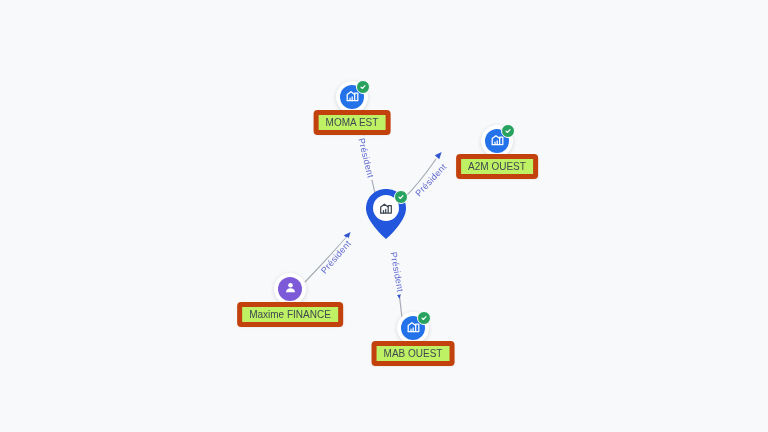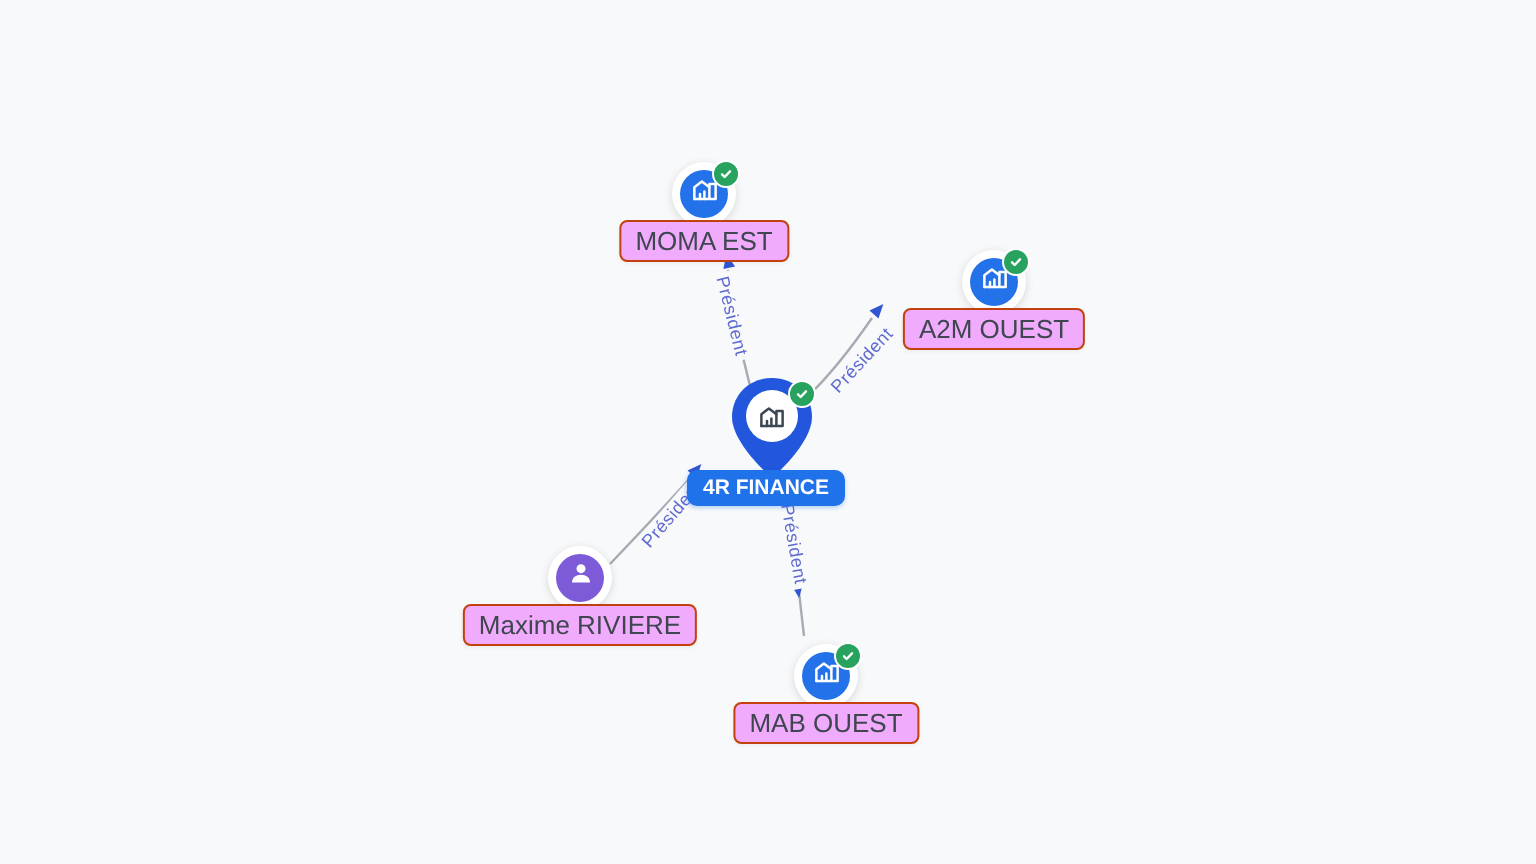--- a/index.html
+++ b/index.html
@@ -34,22 +34,22 @@
   }
   .inner.company{background:#2372e9;}
   .inner.person{background:#7d5bd8;}
   .badge{
     position:absolute;right:-2px;top:-1px;width:12px;height:12px;border-radius:50%;
     background:#27a35f;border:1.5px solid #ffffff;
     display:flex;align-items:center;justify-content:center;z-index:4;
   }
   .node-label{
     position:absolute;top:29px;left:50%;transform:translateX(-50%);
-    background:#f0abfc;border:1px solid #c2410c;border-radius:4px;
-    padding:2px 7px;font-size:13px;color:#3f4650;white-space:nowrap;
+    background:#bef264;border:5px solid #c2410c;border-radius:4px;
+    padding:2px 7px;font-size:10px;color:#3f4650;white-space:nowrap;
     box-shadow:0 1px 2px rgba(60,64,67,.06);z-index:4;
   }
 
   
   .pin-node{position:absolute;left:364px;top:188px;width:44px;height:53px;z-index:3;}
   .pin-node .badge{right:0;top:2px;}
   .center-label{
     position:absolute;left:383px;top:244px;transform:translate(-50%,-50%);
     background:#1f72ea;color:#ffffff;border-radius:5px;
     padding:3px 8px;font-size:10.5px;font-weight:bold;white-space:nowrap;
@@ -118,24 +118,24 @@
   <div class="node" style="left:274px;top:273px;">
     <div class="outer"></div>
     <div class="inner person">
       <span>
         <svg width="15" height="15" viewBox="0 0 24 24" fill="#ffffff">
           <circle cx="12" cy="8.5" r="3.6"></circle>
           <path d="M4.8 19.5 c0-4 3.2-6.2 7.2-6.2 s7.2 2.2 7.2 6.2 z"></path>
         </svg>
       </span>
     </div>
-    <div class="node-label">Maxime RIVIERE</div>
+    <div class="node-label">Maxime FINANCE</div>
   </div>
 
-  <div class="node" style="left:397px;top:322px;">
+  <div class="node" style="left:397px;top:312px;">
     <div class="outer"></div>
     <div class="inner company">
       <span>
         <svg width="15" height="15" viewBox="0 0 24 24" fill="none" stroke="#ffffff" stroke-width="2" stroke-linecap="round" stroke-linejoin="round">
           <path d="M3.5 20 V10.5 L9.5 6 L15.5 10.5"></path>
           <path d="M15.5 20 V8 H20.5 V20 H3.5"></path>
           <path d="M8 20 v-4 M11.5 20 v-6"></path>
         </svg>
       </span>
     </div>
@@ -158,15 +158,14 @@
           <path d="M8 20 v-4 M11.5 20 v-6"></path>
         </svg>
       </g>
     </svg>
     <div class="badge">
       <svg width="8" height="8" viewBox="0 0 24 24">
           <path d="M6 12.5 L10 16.5 L18 8" stroke="#ffffff" stroke-width="3.5" fill="none" stroke-linecap="round" stroke-linejoin="round"></path>
         </svg>
     </div>
   </div>
-  <div class="center-label">4R FINANCE</div>
 
 </div>
 
 </body></html>

